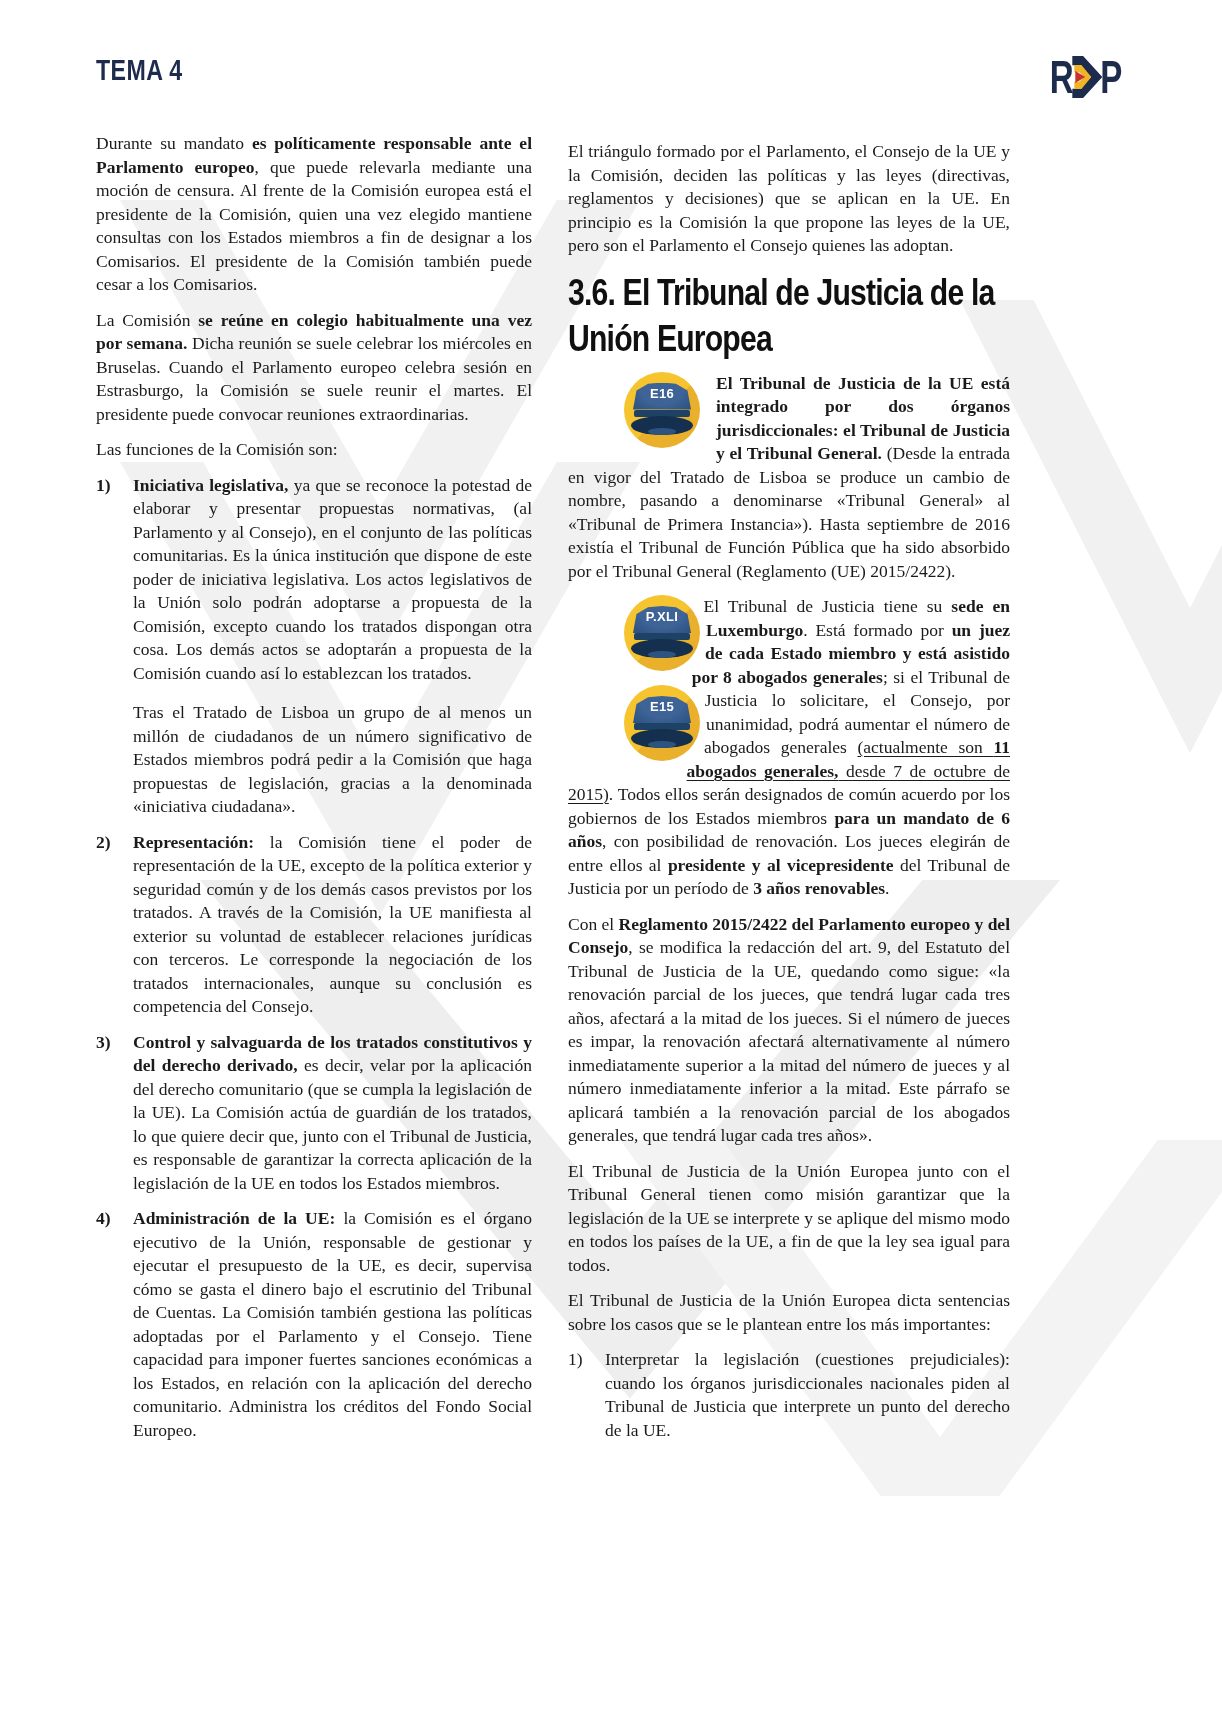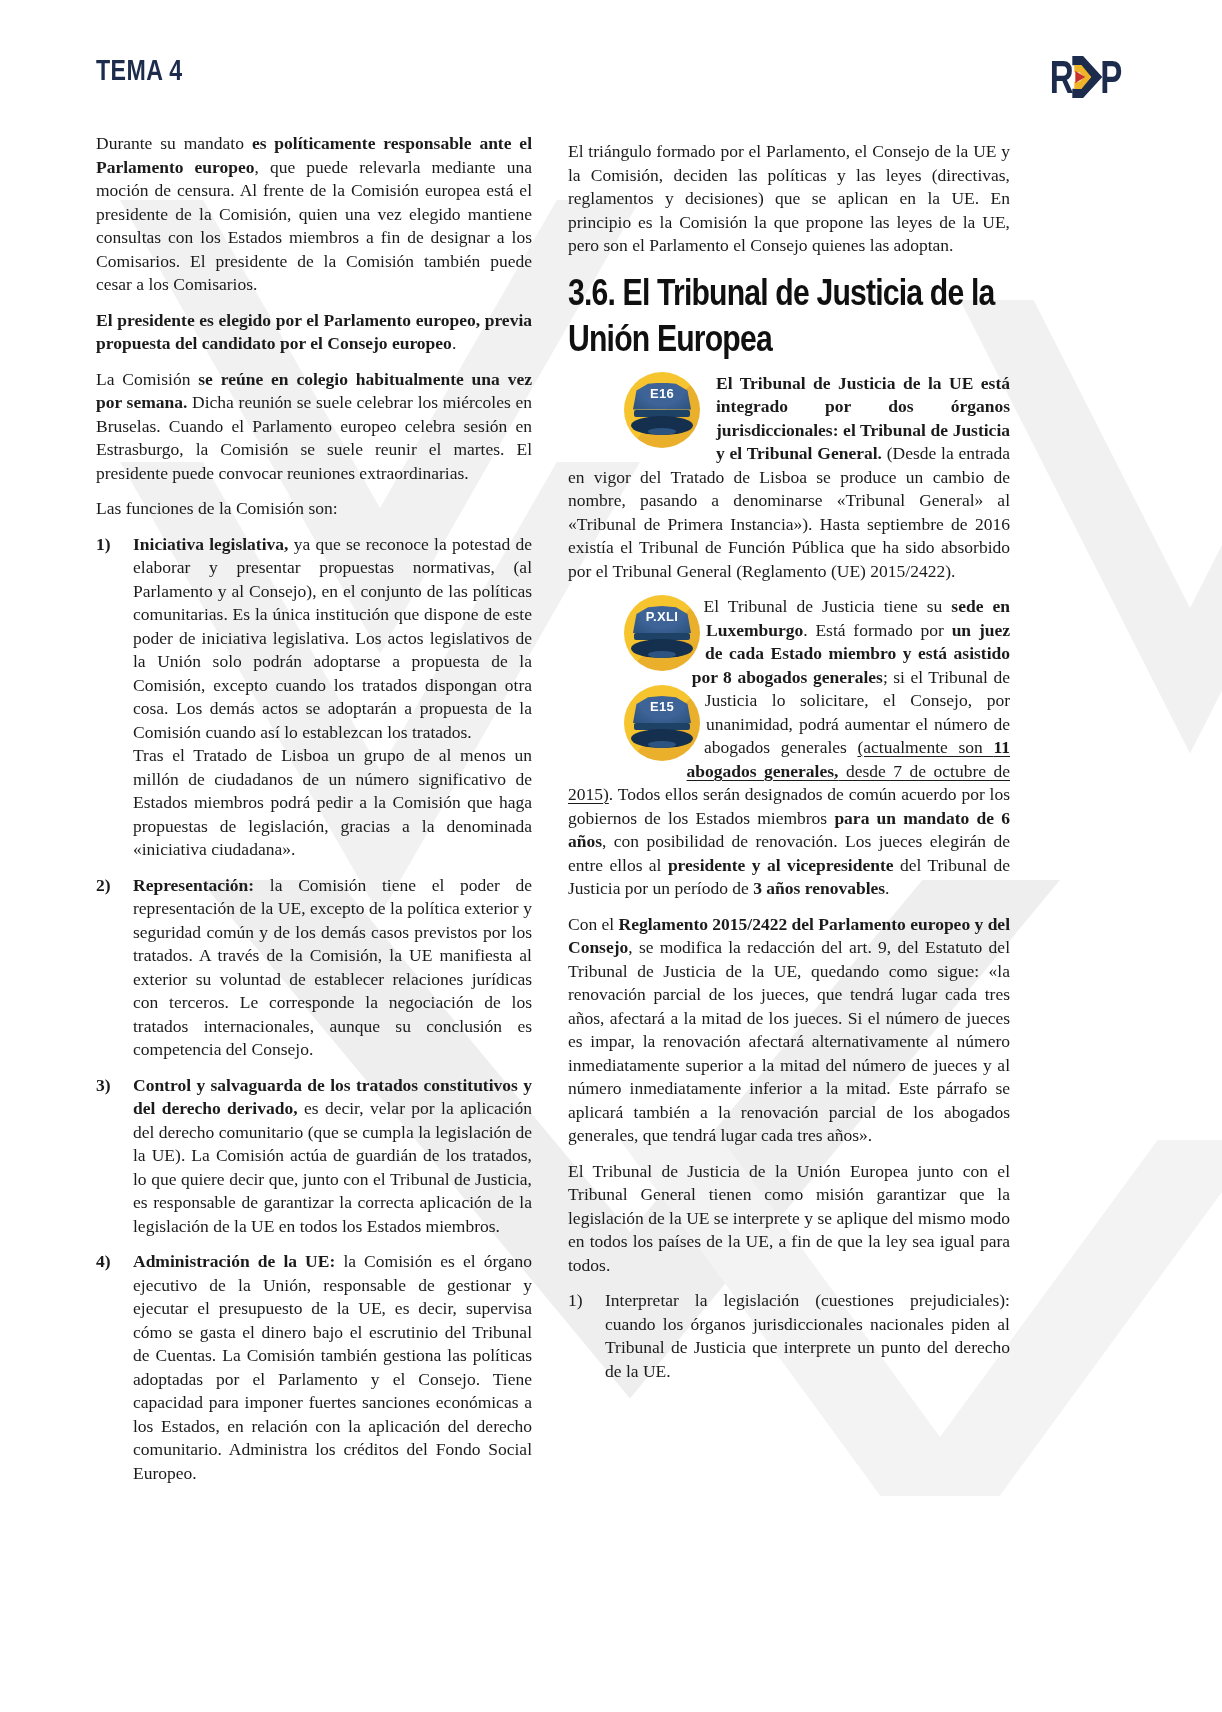--- a/index.html
+++ b/index.html
@@ -35,21 +35,21 @@
   .b{font-weight:700;}
   .u{text-decoration:underline;text-underline-offset:3px;text-decoration-thickness:1px;}
 
   .hwrap{width:540px;transform:scaleX(.815);transform-origin:left top;margin:12px 0 10px 0;clear:both;}
   .hwrap h2{margin:0;font-family:"Liberation Sans",sans-serif;font-weight:800;
             font-size:37px;line-height:46px;letter-spacing:-1px;color:#101010;text-align:left;}
 
   .li{position:relative;padding-left:37px;margin-bottom:12px;}
   .li .num{position:absolute;left:0;top:0;}
   .col-l .li .num{font-weight:700;}
-  .li .sub{margin-top:0;}
+  .li .sub{margin-top:16px;}
 
   
   .bf{float:left;clear:left;width:148px;height:76px;position:relative;
       shape-outside:circle(44px at 94px 38px);}
   .bf-e16{height:82px;margin-bottom:2px;shape-outside:none;}
   .bf.g1{margin-bottom:14px;}
   .bf.g2{margin-bottom:56px;}
   .bf.g3{margin-bottom:58px;}
   .bf.g4{margin-bottom:0;}
   .badge{position:absolute;left:56px;top:0;width:76px;height:76px;border-radius:50%;overflow:hidden;
@@ -96,21 +96,20 @@
     <span class="logo-d">
       <span class="dr"></span>
         <span class="dy"></span>
         <span class="dd"></span>
     </span>
     <span class="lt">P</span>
   </div>
 
   <div class="col col-l">
     <p><span>Durante su mandato </span><span class="b">es políticamente responsable ante el Parlamento europeo</span><span>, que puede relevarla mediante una moción de censura. Al frente de la Comisión europea está el presidente de la Comisión, quien una vez elegido mantiene consultas con los Estados miembros a fin de designar a los Comisarios. El presidente de la Comisión también puede cesar a los Comisarios.</span></p>
-    <p><span class="b">El presidente es elegido por el Parlamento europeo, previa propuesta del candidato por el Consejo europeo</span><span>.</span></p>
     <p><span>La Comisión </span><span class="b">se reúne en colegio habitualmente una vez por semana.</span><span> Dicha reunión se suele celebrar los miércoles en Bruselas. Cuando el Parlamento europeo celebra sesión en Estrasburgo, la Comisión se suele reunir el martes. El presidente puede convocar reuniones extraordinarias.</span></p>
     <p><span>Las funciones de la Comisión son:</span></p>
 
     <div class="li">
       <span class="num">1)</span>
       <div><span class="b">Iniciativa legislativa,</span><span> ya que se reconoce la potestad de elaborar y presentar propuestas normativas, (al Parlamento y al Consejo), en el conjunto de las políticas comunitarias. Es la única institución que dispone de este poder de iniciativa legislativa. Los actos legislativos de la Unión solo podrán adoptarse a propuesta de la Comisión, excepto cuando los tratados dispongan otra cosa. Los demás actos se adoptarán a propuesta de la Comisión cuando así lo establezcan los tratados.</span></div>
       <div class="sub"><span>Tras el Tratado de Lisboa un grupo de al menos un millón de ciudadanos de un número significativo de Estados miembros podrá pedir a la Comisión que haga propuestas de legislación, gracias a la denominada «iniciativa ciudadana».</span></div>
     </div>
     <div class="li">
       <span class="num">2)</span>
@@ -167,20 +166,21 @@
           <span class="band"></span>
             <span class="visor"></span>
             <span class="visor-hi"></span>
         </span>
       </span>
       <span><span>El Tribunal de Justicia tiene su </span><span class="b">sede en Luxemburgo</span><span>. Está formado por </span><span class="b">un juez de cada Estado miembro y está asistido por 8 abogados generales</span><span>; si el Tribunal de Justicia lo solicitare, el Consejo, por unanimidad, podrá aumentar el número de abogados generales </span><span class="u">(actualmente son </span><span class="b u">11 abogados generales,</span><span class="u"> desde 7 de octubre de 2015)</span><span>. Todos ellos serán designados de común acuerdo por los gobiernos de los Estados miembros </span><span class="b">para un mandato de 6 años</span><span>, con posibilidad de renovación. Los jueces elegirán de entre ellos al </span><span class="b">presidente y al vicepresidente</span><span> del Tribunal de Justicia por un período de </span><span class="b">3 años renovables</span><span>.</span></span>
     </p>
 
     <p><span>Con el </span><span class="b">Reglamento 2015/2422 del Parlamento europeo y del Consejo</span><span>, se modifica la redacción del art. 9, del Estatuto del Tribunal de Justicia de la UE, quedando como sigue: «la renovación parcial de los jueces, que tendrá lugar cada tres años, afectará a la mitad de los jueces. Si el número de jueces es impar, la renovación afectará alternativamente al número inmediatamente superior a la mitad del número de jueces y al número inmediatamente inferior a la mitad. Este párrafo se aplicará también a la renovación parcial de los abogados generales, que tendrá lugar cada tres años».</span></p>
     <p><span>El Tribunal de Justicia de la Unión Europea junto con el Tribunal General tienen como misión garantizar que la legislación de la UE se interprete y se aplique del mismo modo en todos los países de la UE, a fin de que la ley sea igual para todos.</span></p>
+    <p><span>El Tribunal de Justicia de la Unión Europea dicta sentencias sobre los casos que se le plantean entre los más importantes:</span></p>
 
     <div class="li">
       <span class="num">1)</span>
       <div><span>Interpretar la legislación (cuestiones prejudiciales): cuando los órganos jurisdiccionales nacionales piden al Tribunal de Justicia que interprete un punto del derecho de la UE.</span></div>
     </div>
   </div>
 
   <div class="pageno">128</div>
   <div class="brand">
     <span class="bt">EL RINCÓN</span>

